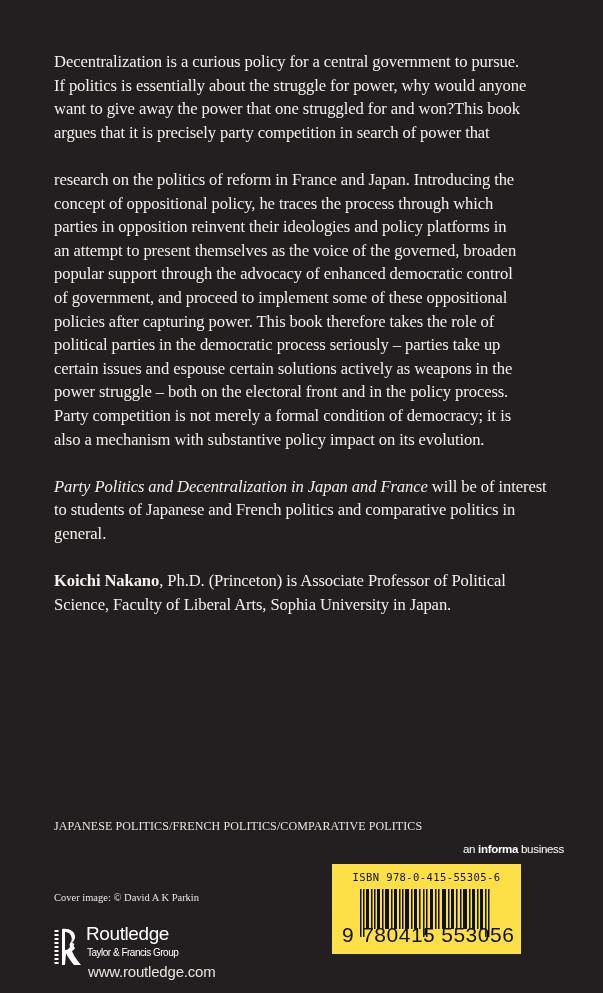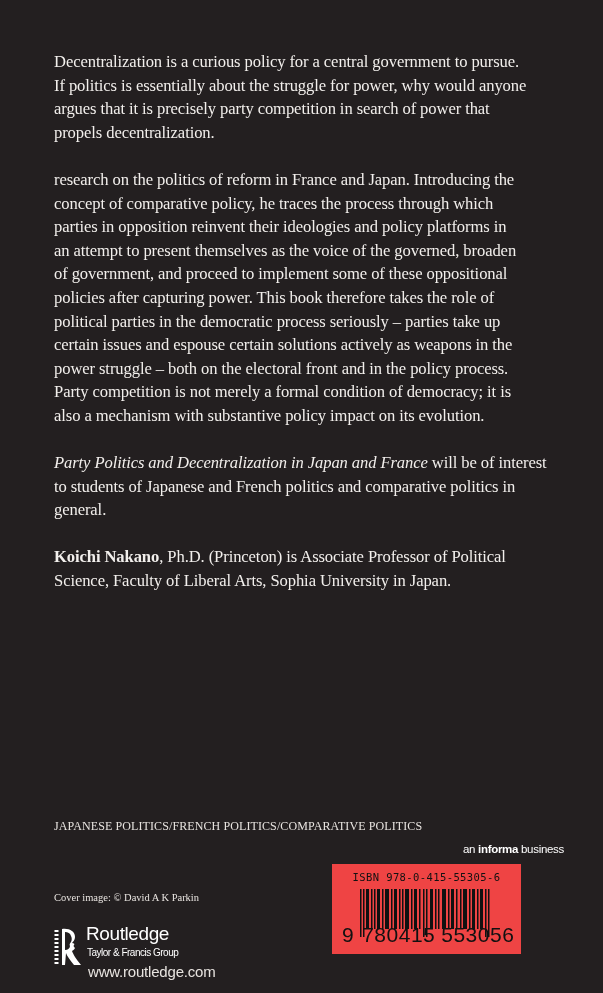--- a/index.html
+++ b/index.html
@@ -49,21 +49,21 @@
       font-family: Liberation Sans, sans-serif;
       font-size: 10px; color: #fff; letter-spacing: -0.5px; white-space: nowrap;
     }
     .logo .url {
       position: absolute; left: 34px; top: 35px;
       font-family: "Liberation Sans", "DejaVu Sans", sans-serif;
       font-size: 15px; color: #e8e4e0; letter-spacing: -0.2px; white-space: nowrap;
     }
     .barcode {
       position: absolute; left: 332px; top: 864px; width: 189px; height: 90px;
-      background: #ef4444; color: #111;
+      background: #fde047; color: #111;
     }
     .barcode .isbn {
       position: absolute; left: 0; right: 0; top: 7px; text-align: center;
       font-family: "DejaVu Sans Mono", "Liberation Mono", monospace;
       font-size: 10.5px; letter-spacing: 0.4px; white-space: nowrap;
     }
     .barcode svg.bars { position: absolute; left: 28px; top: 25px; }
     .barcode .digits {
       position: absolute; left: 10px; top: 60px;
       font-family: "Liberation Sans", "DejaVu Sans", sans-serif;
@@ -73,28 +73,29 @@
     .barcode .d1 { margin-right: 8px; }
     .barcode .d2 { margin-right: 6px; }
   </style>
 </head>
 <body>
 
 <div class="blurb">
   <div class="para">
     <p class="line">Decentralization is a curious policy for a central government to pursue.</p>
     <p class="line">If politics is essentially about the struggle for power, why would anyone</p>
+    <p class="line">want to give away the power that one struggled for and won?This book</p>
     <p class="line">argues that it is precisely party competition in search of power that</p>
-    <p class="line">propels decentralization.</p>
   </div>
   <div class="para">
     <p class="line">research on the politics of reform in France and Japan. Introducing the</p>
-    <p class="line">concept of comparative policy, he traces the process through which</p>
+    <p class="line">concept of oppositional policy, he traces the process through which</p>
     <p class="line">parties in opposition reinvent their ideologies and policy platforms in</p>
     <p class="line">an attempt to present themselves as the voice of the governed, broaden</p>
+    <p class="line">popular support through the advocacy of enhanced democratic control</p>
     <p class="line">of government, and proceed to implement some of these oppositional</p>
     <p class="line">policies after capturing power. This book therefore takes the role of</p>
     <p class="line">political parties in the democratic process seriously – parties take up</p>
     <p class="line">certain issues and espouse certain solutions actively as weapons in the</p>
     <p class="line">power struggle – both on the electoral front and in the policy process.</p>
     <p class="line">Party competition is not merely a formal condition of democracy; it is</p>
     <p class="line">also a mechanism with substantive policy impact on its evolution.</p>
   </div>
   <div class="para">
     <p class="line"><span class="ital">Party Politics and Decentralization in Japan and France</span><span> will be of interest</span></p>

